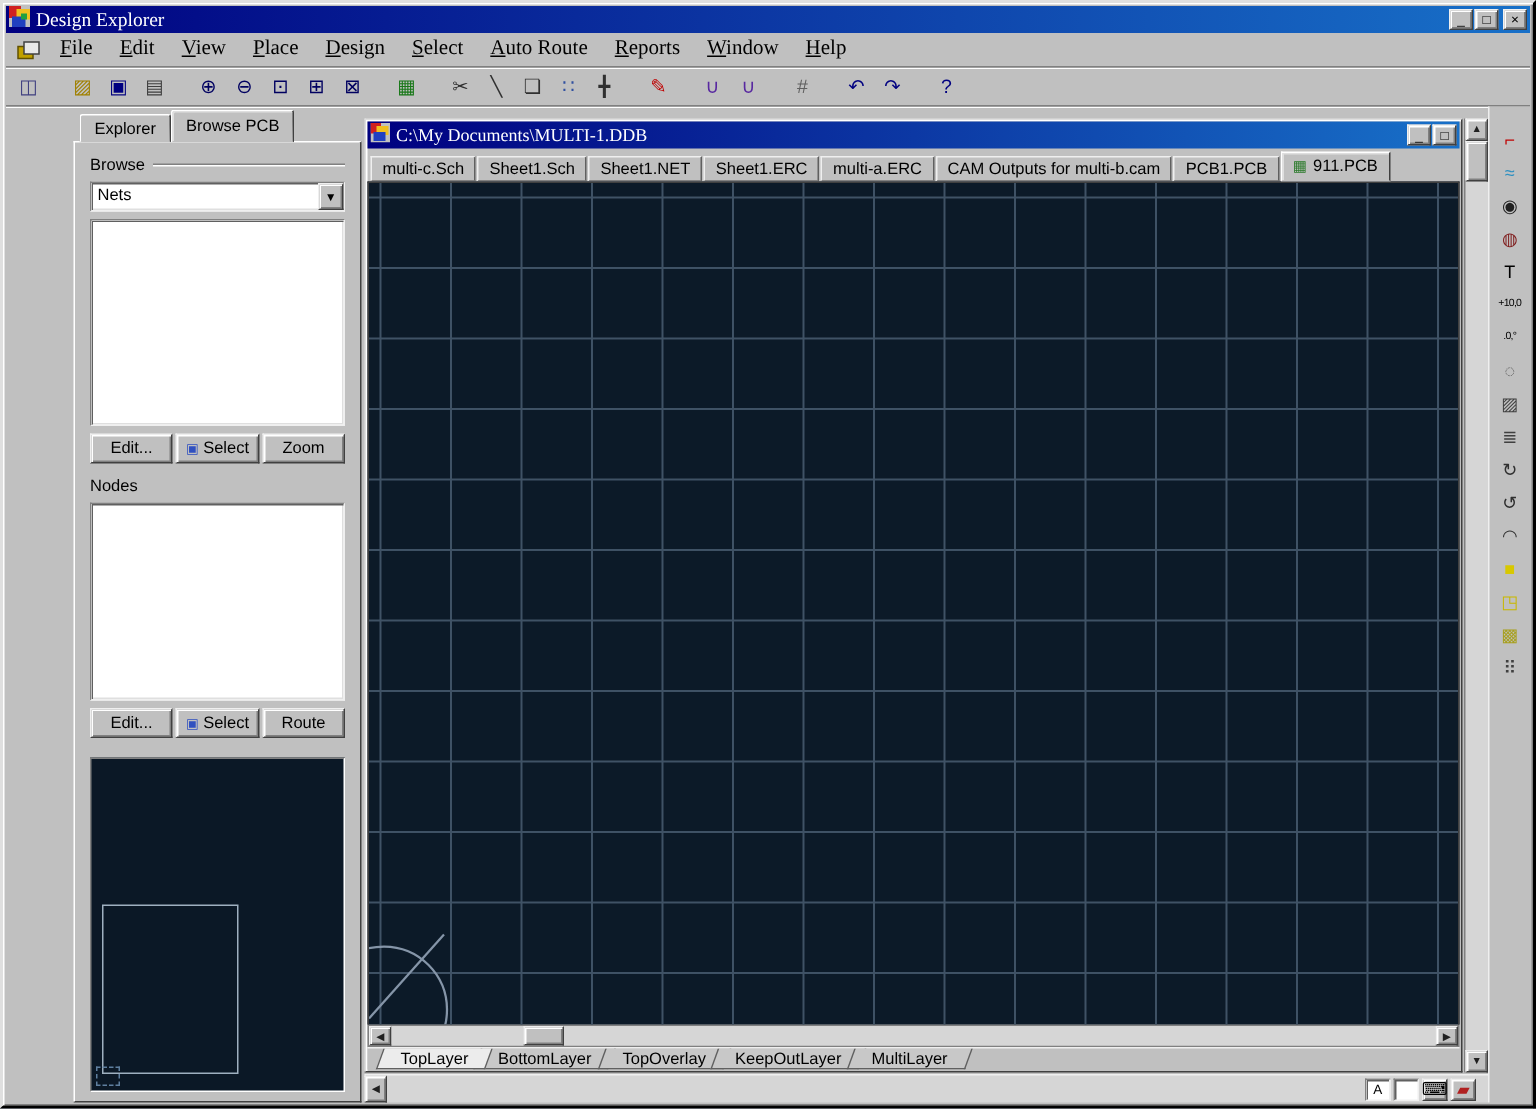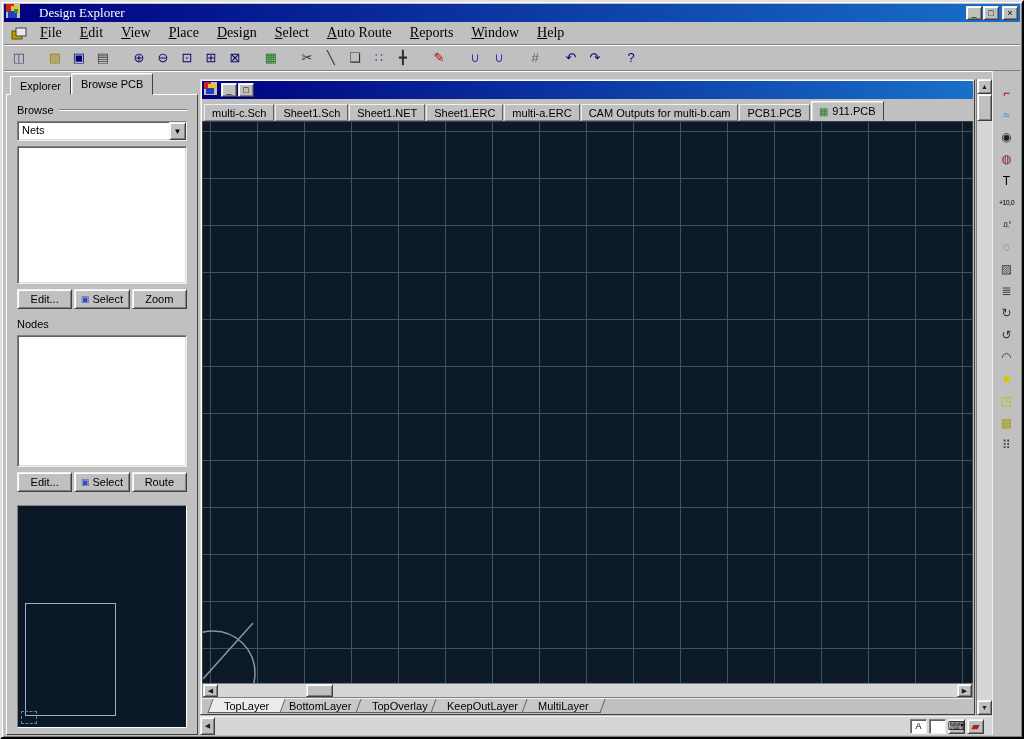--- a/index.html
+++ b/index.html
@@ -13,21 +13,21 @@
 
   .app{position:relative;width:1024px;height:739px;background:#c0c0c0;
        border:2px solid;border-color:#dfdfdf #000 #000 #dfdfdf;
        box-shadow:inset 1px 1px 0 #fff, inset -1px -1px 0 #808080;
        padding:2px;display:flex;flex-direction:column;}
 
   
   .titlebar{height:18px;flex:0 0 18px;display:flex;align-items:center;gap:4px;padding:0 2px;
     background:linear-gradient(90deg,#000080,#1870c8);color:#fff;
     font-family:"Liberation Serif",serif;font-size:13px;}
-  .title-text{flex:1;white-space:nowrap;overflow:hidden;margin-left:15px;}
+  .title-text{flex:1;white-space:nowrap;overflow:hidden;}
   .win-buttons{display:flex;gap:1px;}
   .winbtn{width:16px;height:14px;font-size:9px;line-height:10px;padding:0;
     font-family:"Liberation Sans",sans-serif;display:flex;align-items:center;justify-content:center;cursor:default;}
   .winbtn.closeb{margin-left:2px;}
 
   
   .menubar{height:23px;flex:0 0 23px;display:flex;align-items:center;padding:0 3px;
     font-family:"Liberation Serif",serif;font-size:14px;
     border-bottom:1px solid #808080;box-shadow:0 1px 0 #fff;}
   .menu-grip{width:24px;display:flex;align-items:center;justify-content:center;}
@@ -43,21 +43,21 @@
     display:flex;align-items:center;justify-content:center;cursor:default;}
   .tool-items .toolbtn:nth-of-type(2),.tool-items .toolbtn:nth-of-type(5),
   .tool-items .toolbtn:nth-of-type(10),.tool-items .toolbtn:nth-of-type(11),
   .tool-items .toolbtn:nth-of-type(16),.tool-items .toolbtn:nth-of-type(17),
   .tool-items .toolbtn:nth-of-type(19),.tool-items .toolbtn:nth-of-type(20),
   .tool-items .toolbtn:nth-of-type(22){margin-left:12px;}
 
   .body-row{flex:1;display:flex;min-height:0;}
 
   
-  .left-panel{width:196px;flex:0 0 196px;display:flex;flex-direction:column;padding:2px 2px 0 2px;}
+  .left-panel{width:196px;flex:0 0 196px;display:flex;flex-direction:column;padding:2px 2px 0 2px;margin-left:43px;}
   .ptab-row{display:flex;height:22px;align-items:flex-end;padding-left:4px;position:relative;z-index:2;}
   .ptab{height:19px;display:flex;align-items:center;padding:0 9px;background:#c0c0c0;
     border:1px solid;border-color:#fff #404040 #c0c0c0 #fff;border-radius:2px 2px 0 0;white-space:nowrap;cursor:default;}
   .ptab.active{height:22px;box-shadow:inset 1px 1px 0 #dfdfdf;}
   .panel-body{flex:1;display:flex;flex-direction:column;gap:5px;padding:8px 10px 6px 10px;
     border:1px solid;border-color:#fff #404040 #404040 #fff;margin-top:-1px;min-height:0;}
   .group-row{display:flex;align-items:center;gap:5px;height:13px;}
   .group-line{flex:1;border-top:1px solid #808080;box-shadow:0 1px 0 #fff;}
   .combo{height:20px;display:flex;align-items:stretch;}
   .combo-value{flex:1;padding:2px 4px;}
@@ -344,20 +344,21 @@
         <div class="docwin" data-name="document-window">
           <div class="doc-titlebar" data-name="document-title-bar">
             <span class="doc-icon" data-name="document-icon">
               <svg width="13" height="13">
                   <rect width="13" height="13" fill="#c0c0c0"></rect>
                   <rect x="0" y="0" width="7" height="7" fill="#d02020"></rect>
                   <rect x="4" y="2" width="8" height="6" fill="#f0c020"></rect>
                   <rect x="2" y="6" width="8" height="6" fill="#2040c0"></rect>
                 </svg>
             </span>
+            <span class="doc-title" data-name="document-title">C:\My Documents\MULTI-1.DDB</span>
             <span class="win-buttons">
               <button class="winbtn b3" data-name="doc-minimize-button">_</button>
               <button class="winbtn b3" data-name="doc-maximize-button">□</button>
             </span>
           </div>
           <div class="doc-tabs" data-name="document-tab-bar">
 
               <span class="dtab" data-name="document-tab">
                 <span>multi-c.Sch</span>
               </span>

